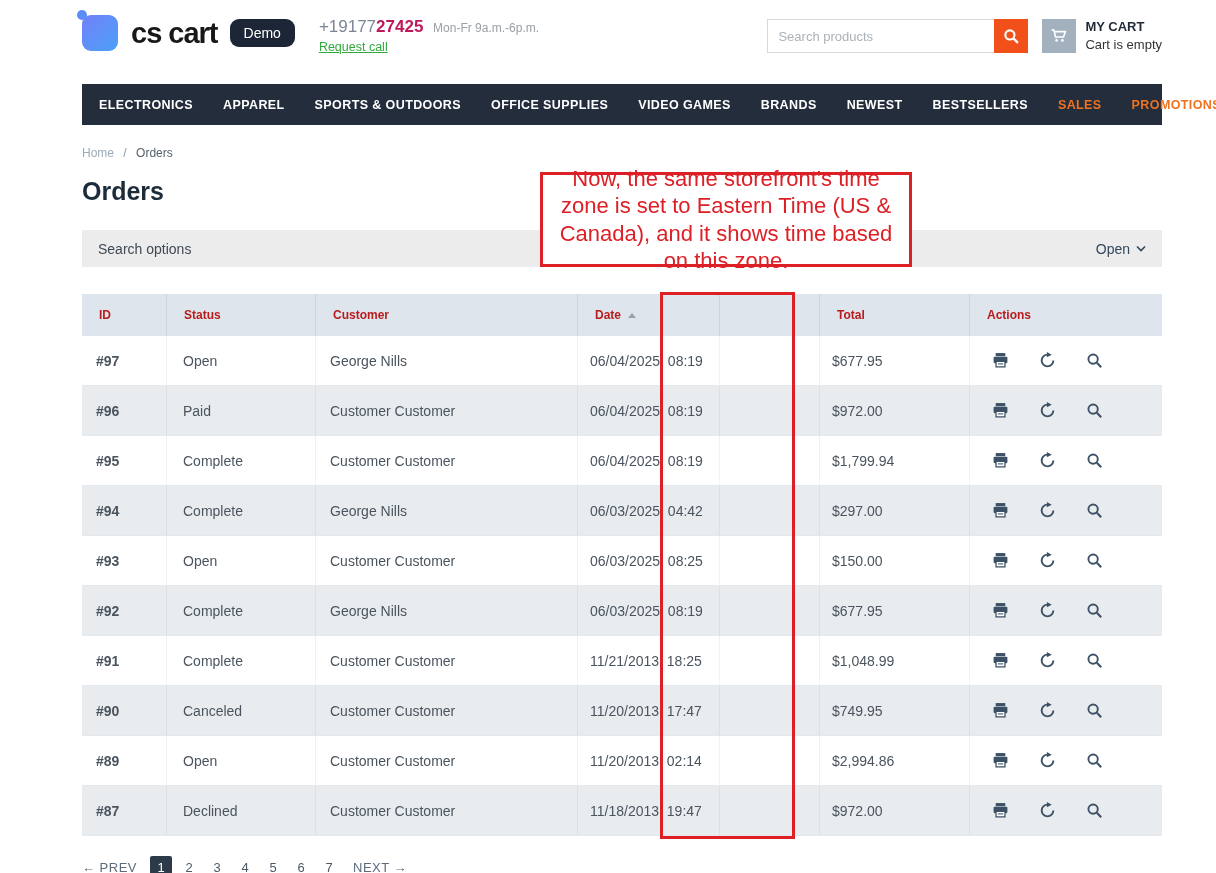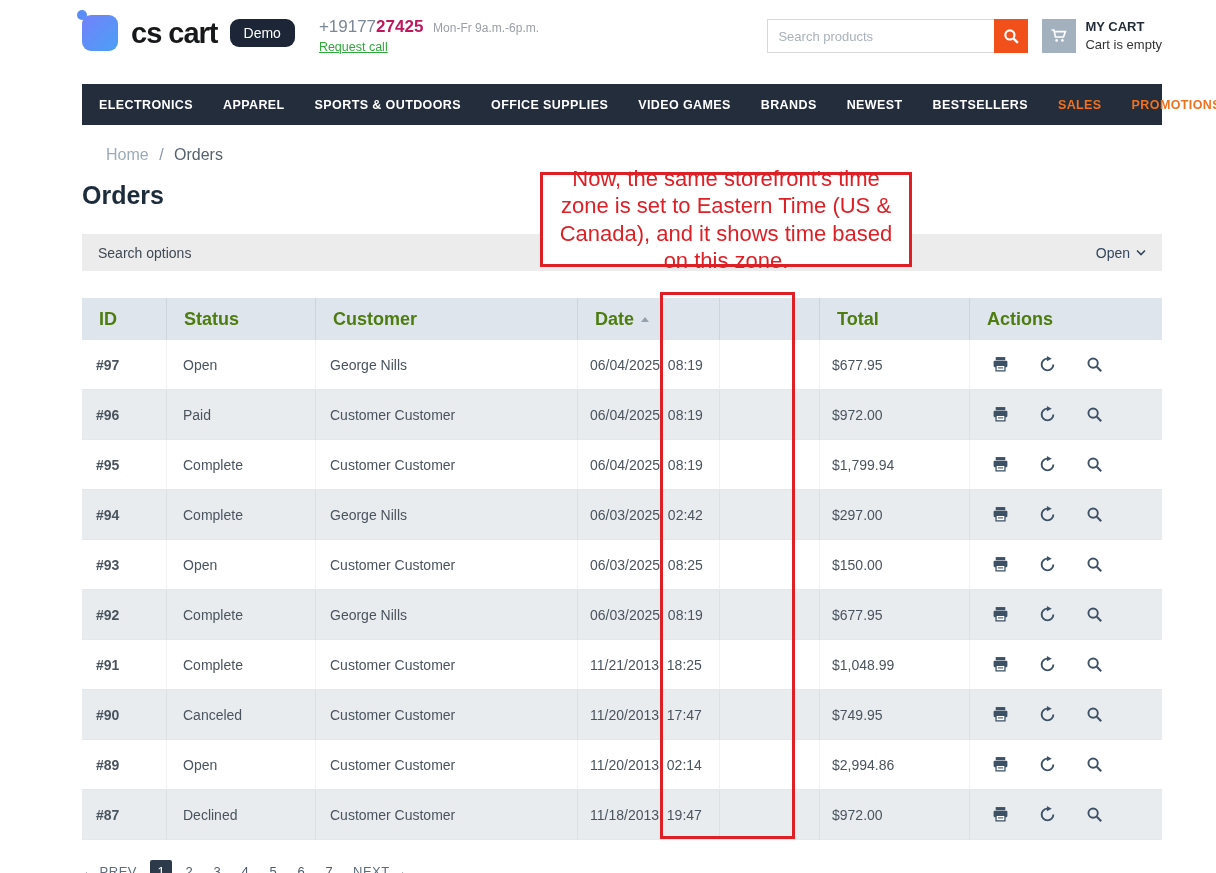--- a/index.html
+++ b/index.html
@@ -43,40 +43,40 @@
   .cart-status{font-size:13px; color:#333; margin-top:3px;}
 
   
   .main-nav{height:41px; background:var(--nav-bg); display:flex; align-items:center;
     padding:0 2px;}
   .nav-item{color:#fff; font-size:12.5px; font-weight:bold; letter-spacing:.4px;
     padding:0 15px; cursor:pointer; text-decoration:none; white-space:nowrap;}
   .nav-item.hl{color:var(--orange);}
 
   
-  .breadcrumb{margin-top:21px; font-size:16px;margin-left:24px;}
+  .breadcrumb{margin-top:21px; font-size:12px;}
   .bc-home{color:#9cabb9; cursor:pointer; text-decoration:none;}
   .bc-sep{color:#8b99a7; margin:0 6px;}
   .bc-current{color:#55616d;}
   .page-title{margin-top:17px; font-size:25px; font-weight:bold; color:#1d2c3b;}
 
   
   .search-options{margin-top:24px; height:37px; background:#ececec; display:flex;
     align-items:center; padding:0 16px; cursor:pointer;}
   .so-label{font-size:14px; color:#3f4954;}
   .so-right{margin-left:auto; display:flex; align-items:center; color:#33475c;
     font-size:14px; cursor:pointer;}
   .chev{margin-left:6px; display:inline-flex;}
 
   
   .orders-table{margin-top:27px;}
   .thead,.trow{display:grid; grid-template-columns:85px 149px 262px 142px 100px 150px 192px;}
   .thead{background:#dee5ec; height:42px;}
-  .thead .hcell{display:flex; align-items:center; font-size:18px; font-weight:bold;
-    color:#4d7c0f; border-right:1px solid #ccd4dc;padding-left:17px;}
+  .thead .hcell{display:flex; align-items:center; font-size:12px; font-weight:bold;
+    color:#b91c1c; border-right:1px solid #ccd4dc;padding-left:17px;}
   .thead .hcell:last-child{border-right:none;}
   .trow{height:50px;}
   .trow.even{background:#e9ecef;}
   .trow .cell{display:flex; align-items:center; font-size:14px; color:#4a545e;
     border-right:1px solid rgba(0,0,0,0.05); border-bottom:1px solid #e5e7ea;}
   .trow .cell:last-child{border-right:none;}
   .c-id{padding-left:14px; font-weight:bold; color:#33414f;}
   .c-status,.h-status{padding-left:16px;}
   .c-customer,.h-customer,.h-id{padding-left:14px;}
   .c-date,.h-date,.c-total,.h-total,.h-actions{padding-left:12px;}
@@ -305,21 +305,21 @@
                 </svg>
         </span>
       </button>
     </div>
   </div>
 
   <div class="trow even">
     <div class="cell c-id">#94</div>
     <div class="cell c-status">Complete</div>
     <div class="cell c-customer">George Nills</div>
-    <div class="cell c-date">06/03/2025, 02:42</div>
+    <div class="cell c-date">06/03/2025, 04:42</div>
     <div class="cell c-spacer"></div>
     <div class="cell c-total">$297.00</div>
     <div class="cell c-actions">
       <button class="action-btn">
         <span style="display:flex">
           <svg width="17" height="17" viewBox="0 0 16 16">
                   <rect x="3.5" y="1" width="9" height="3" fill="#3d5166"></rect>
                   <rect x="1.5" y="4.5" width="13" height="6" rx="1" fill="#3d5166"></rect>
                   <rect x="3.8" y="8.8" width="8.4" height="5.2" fill="#fff" stroke="#3d5166" stroke-width="1.2"></rect>
                   <line x1="5.5" y1="11.2" x2="10.5" y2="11.2" stroke="#3d5166" stroke-width="1"></line>

